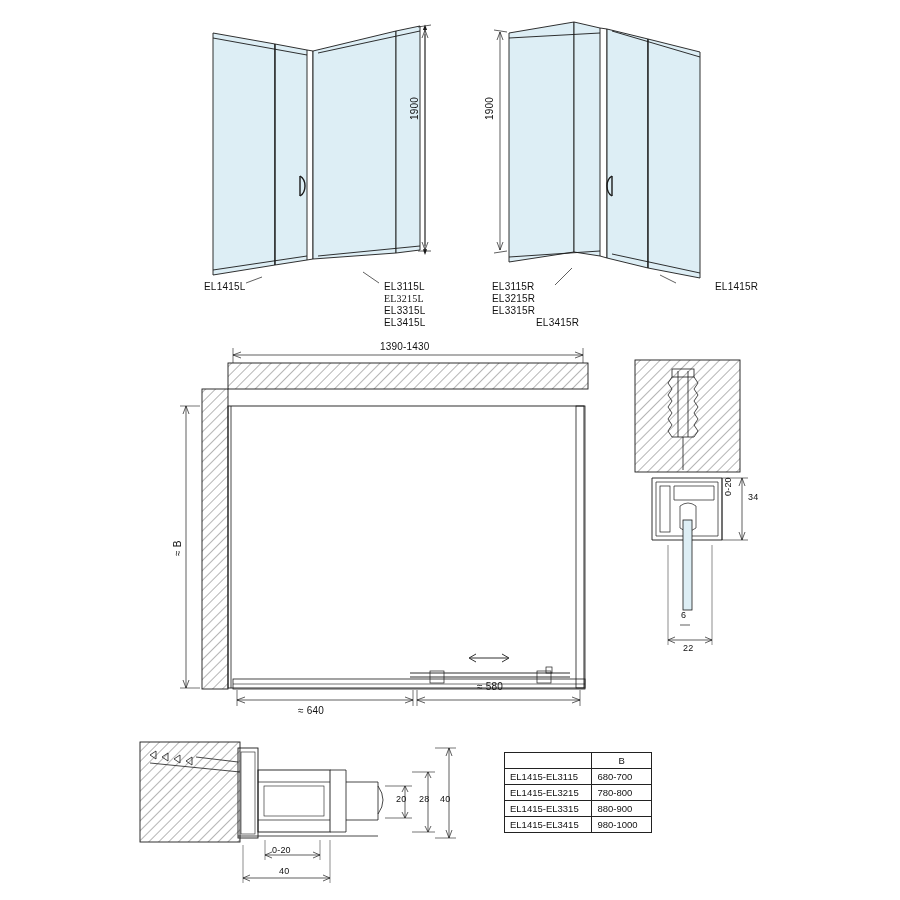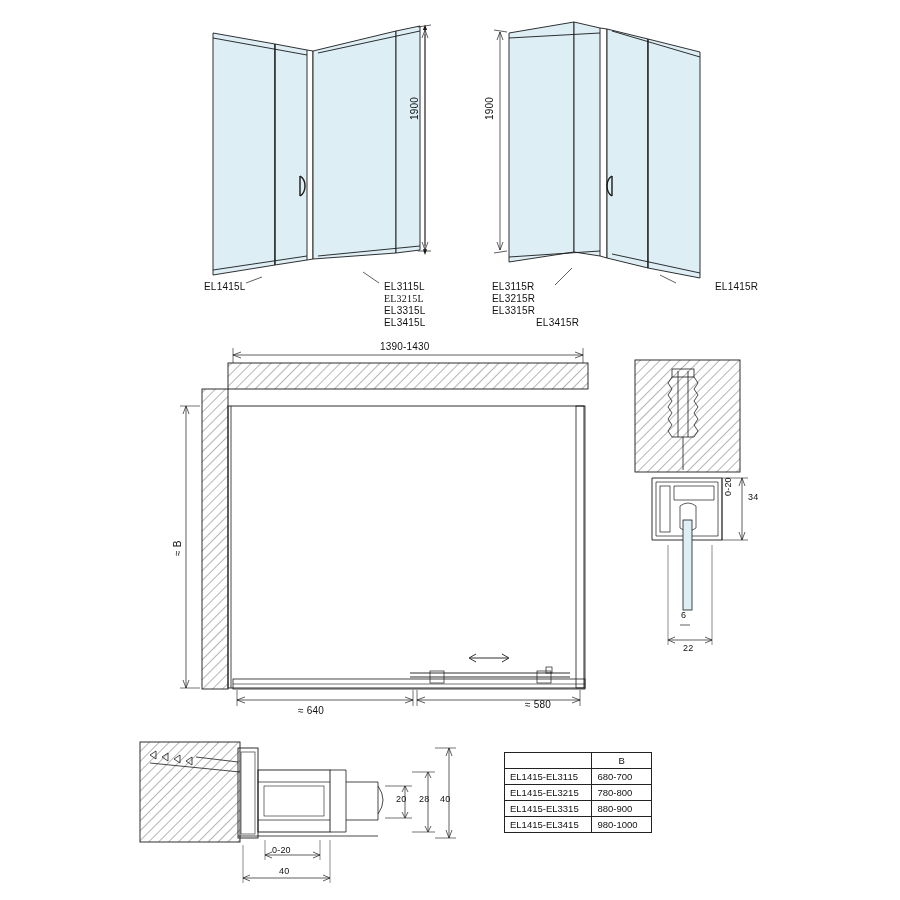--- a/index.html
+++ b/index.html
@@ -236,21 +236,21 @@
 <div class="lbl" style="left:492px;top:305px;">EL3315R</div>
 <div class="lbl" style="left:492px;top:317px;padding-left:44px;">EL3415R</div>
 
 <div class="lbl" style="left:683px;top:281px;margin-left:32px;">EL1415R</div>
 
 <div class="lbl" style="left:380px;top:341px;">1390-1430</div>
 
 <div class="lbl" style="left:172px;top:556px;transform:rotate(-90deg);transform-origin:left top;">≈ B</div>
 
 <div class="lbl" style="left:298px;top:705px;">≈ 640</div>
-<div class="lbl" style="left:477px;top:699px;margin-left:48px;">≈ 580</div>
+<div class="lbl" style="left:477px;top:681px;">≈ 580</div>
 
 <div class="lbl sm" style="left:723px;top:496px;transform:rotate(-90deg);transform-origin:left top;">0-20</div>
 <div class="lbl sm" style="left:748px;top:492px;">34</div>
 <div class="lbl sm" style="left:681px;top:610px;">6</div>
 <div class="lbl sm" style="left:683px;top:643px;">22</div>
 
 <div class="lbl sm" style="left:396px;top:794px;">20</div>
 <div class="lbl sm" style="left:419px;top:794px;">28</div>
 <div class="lbl sm" style="left:440px;top:794px;">40</div>
 <div class="lbl sm" style="left:272px;top:845px;">0-20</div>

